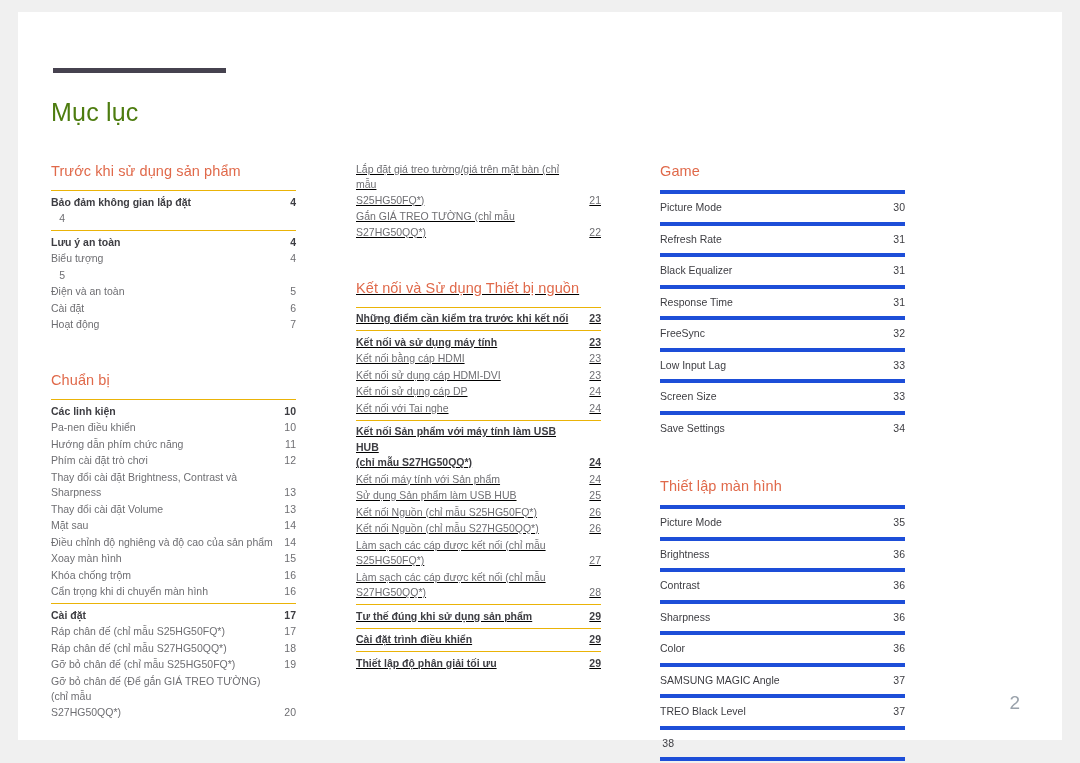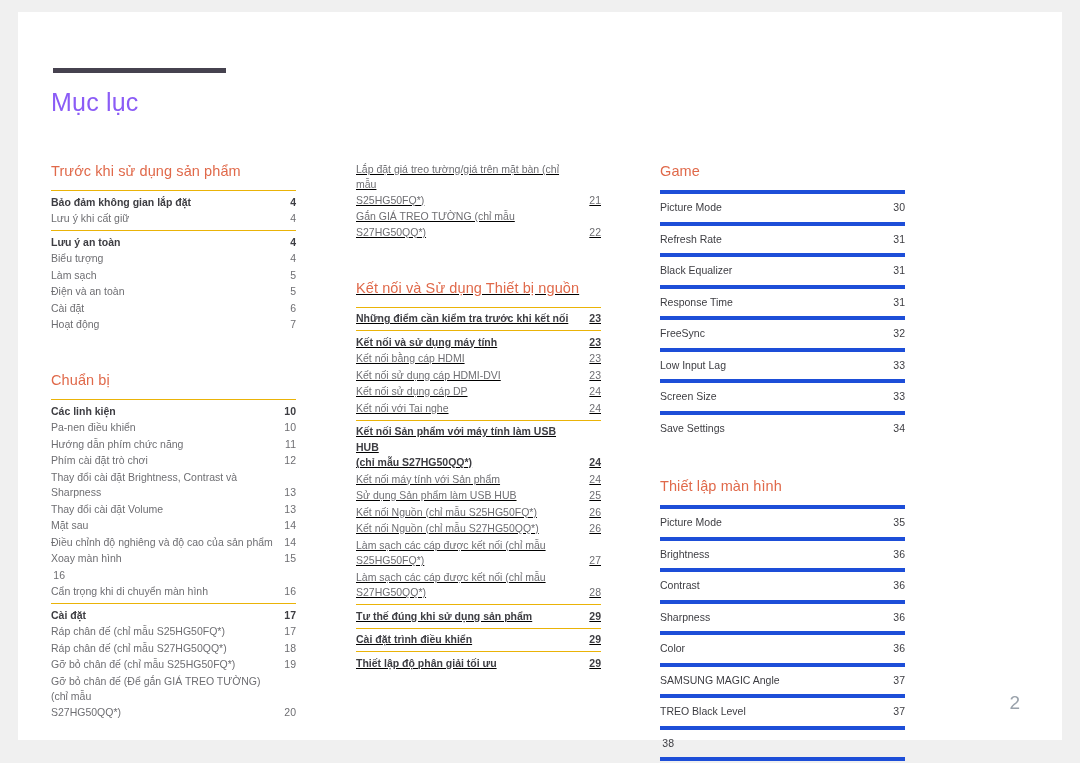--- a/index.html
+++ b/index.html
@@ -24,24 +24,24 @@
     position: absolute;
     left: 35px;
     top: 56px;
     width: 173px;
     height: 5px;
     background: #46424f;
   }
   #page-title {
     position: absolute;
     left: 33px;
-    top: 56px;
+    top: 66px;
     font-size: 25px;
     font-weight: 400;
-    color: #8b5cf6;
+    color: #4d7c0f;
     letter-spacing: 0.2px;
     line-height: 34px;
   }
   #columns {
     position: absolute;
     left: 33px;
     top: 149px;
     width: 985px;
     display: flex;
     gap: 0px;
@@ -128,35 +128,33 @@
   <div id="columns">
     <div class="col left" id="col-left">
         <div class="section">
           <div class="section-title">Trước khi sử dụng sản phẩm</div>
           <div class="group">
             <div class="entry main">
               <span class="label">Bảo đảm không gian lắp đặt</span>
               <span class="pg">4</span>
             </div>
             <div class="entry">
-              <span class="label">Lưu ý khi cất giữ</span>
               <span class="pg">4</span>
             </div>
           </div>
           <div class="group">
             <div class="entry main">
               <span class="label">Lưu ý an toàn</span>
               <span class="pg">4</span>
             </div>
             <div class="entry">
               <span class="label">Biểu tượng</span>
               <span class="pg">4</span>
             </div>
             <div class="entry">
-              <span class="label">Làm sạch</span>
               <span class="pg">5</span>
             </div>
             <div class="entry">
               <span class="label">Điện và an toàn</span>
               <span class="pg">5</span>
             </div>
             <div class="entry">
               <span class="label">Cài đặt</span>
               <span class="pg">6</span>
             </div>
@@ -199,20 +197,21 @@
             </div>
             <div class="entry">
               <span class="label">Điều chỉnh độ nghiêng và độ cao của sản phẩm</span>
               <span class="pg">14</span>
             </div>
             <div class="entry">
               <span class="label">Xoay màn hình</span>
               <span class="pg">15</span>
             </div>
             <div class="entry">
+              <span class="label">Khóa chống trộm</span>
               <span class="pg">16</span>
             </div>
             <div class="entry">
               <span class="label">Cẩn trọng khi di chuyển màn hình</span>
               <span class="pg">16</span>
             </div>
           </div>
           <div class="group">
             <div class="entry main">
               <span class="label">Cài đặt</span>

